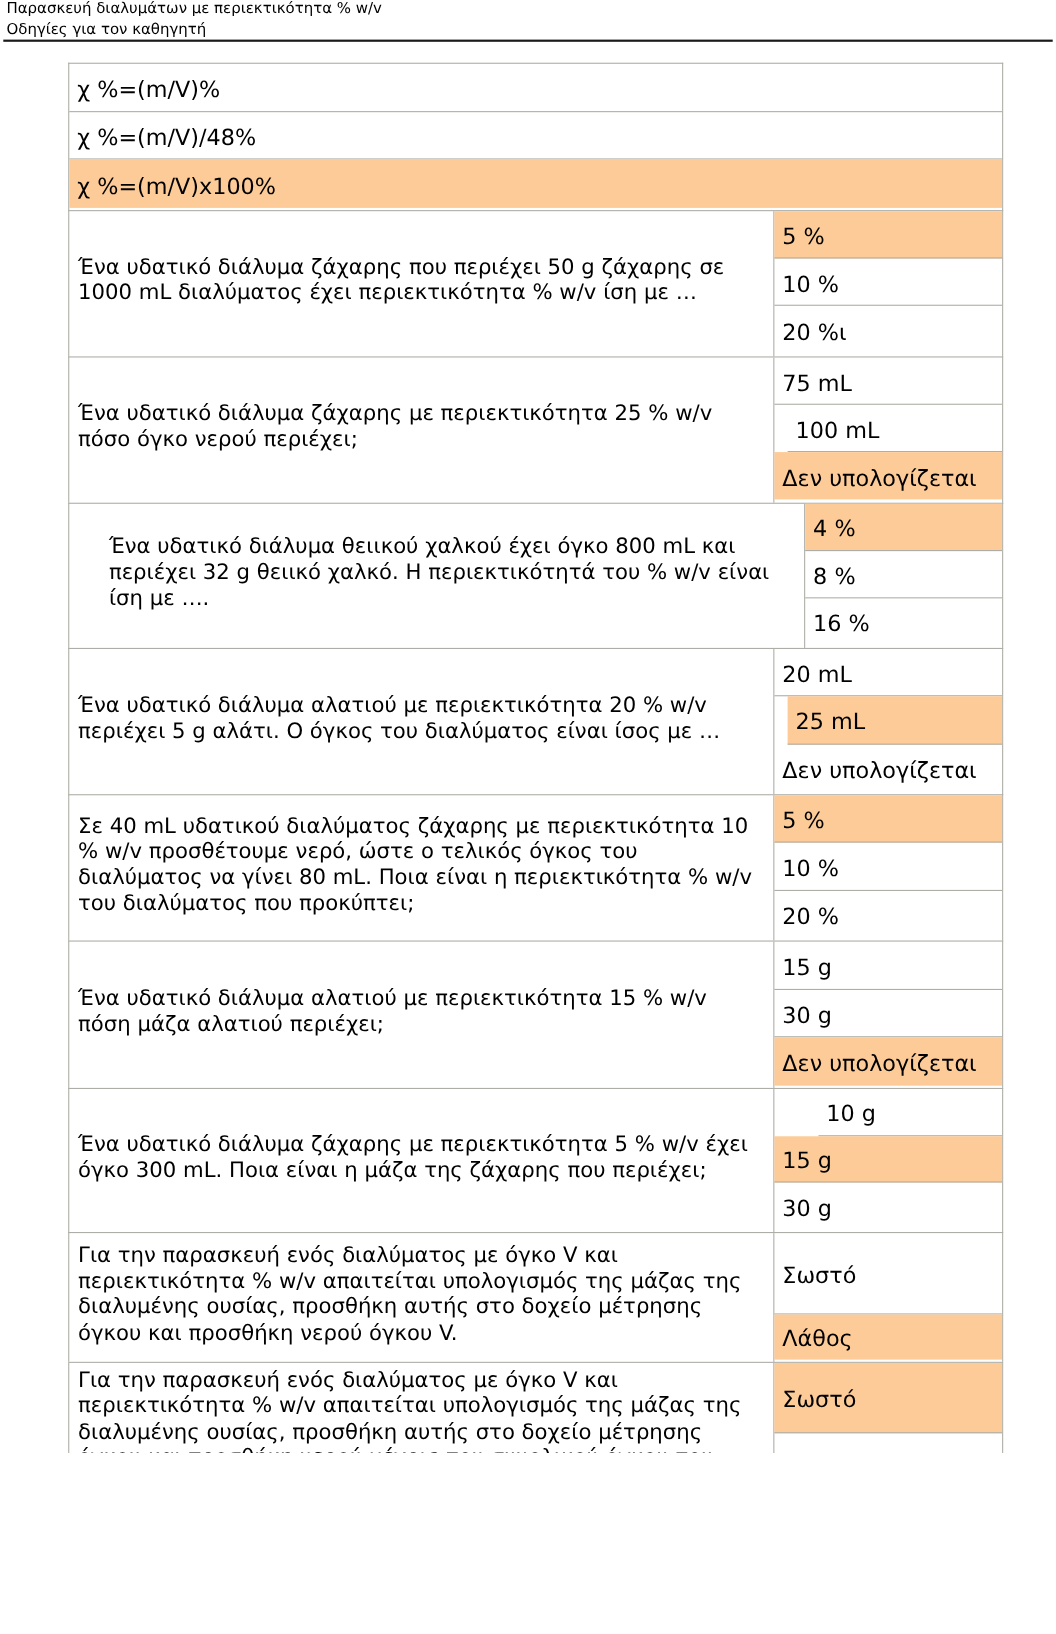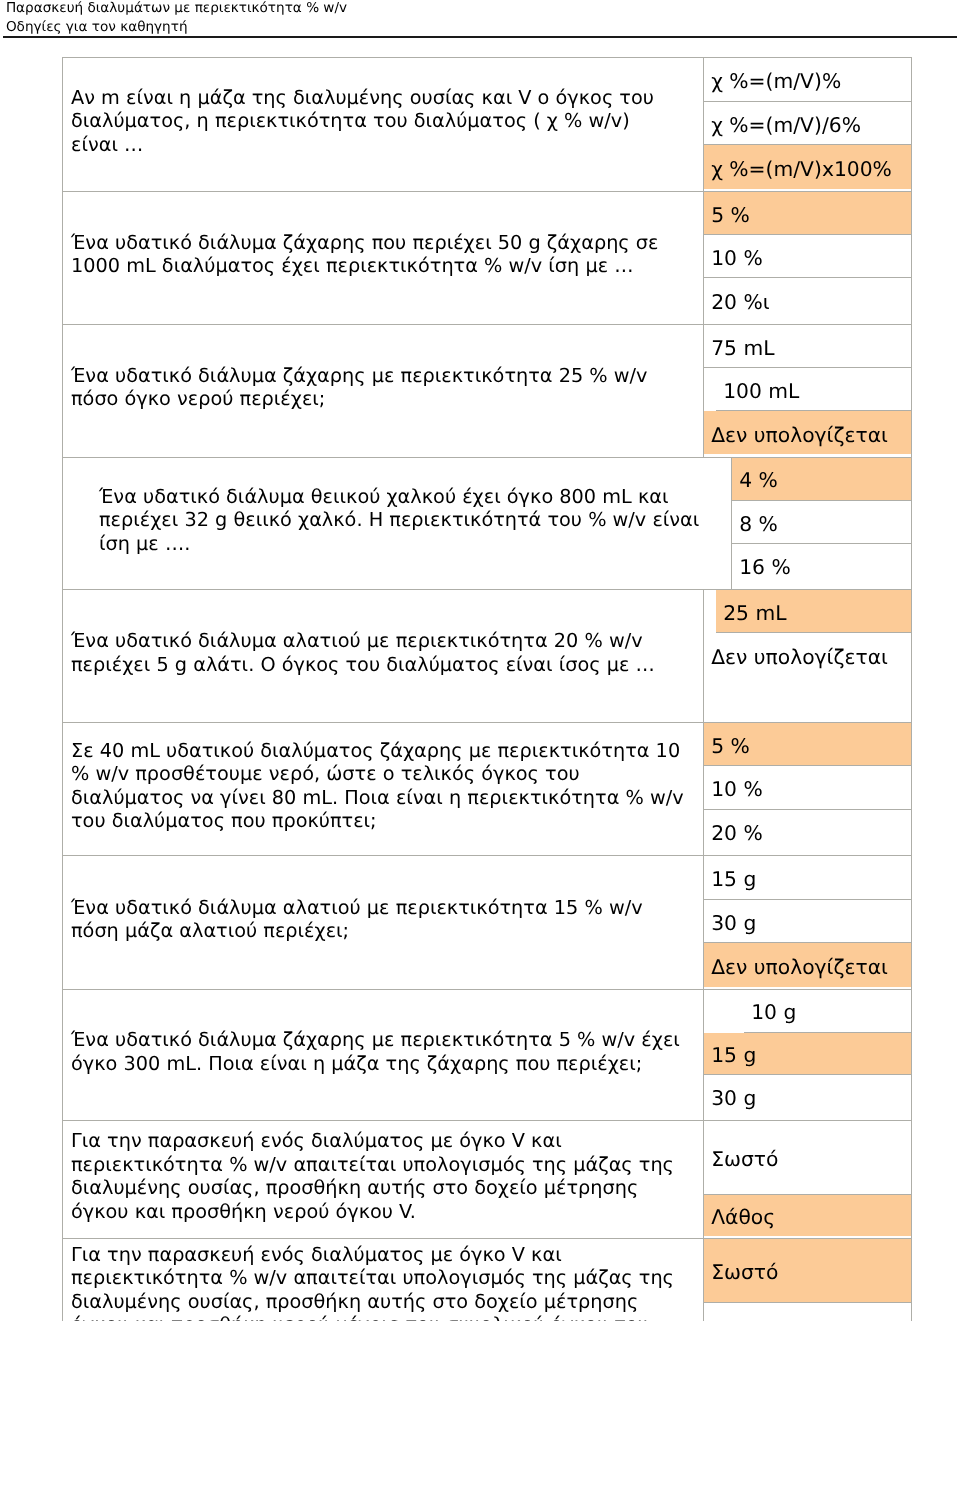--- a/index.html
+++ b/index.html
@@ -44,26 +44,23 @@
 
 <div class="page">
   <div class="hdr">
     <div class="hline">Παρασκευή διαλυμάτων με περιεκτικότητα % w/v</div>
     <div class="hline">Οδηγίες για τον καθηγητή</div>
     <div class="rule"></div>
   </div>
 
   <div class="grid" id="grid">
       <div class="row" style="height: 133.6px;">
-        <div class="qcell">
-          <div class="qtext">Αν m είναι η μάζα της διαλυμένης ουσίας και V ο όγκος του<br>διαλύματος, η περιεκτικότητα του διαλύματος ( χ % w/v)<br>είναι …</div>
-        </div>
         <div class="acell">
           <div class="ans" style="height: 43.5px;">χ %=(m/V)%</div>
-          <div class="ans" style="height: 43.5px;">χ %=(m/V)/6%</div>
+          <div class="ans" style="height: 43.5px;">χ %=(m/V)/48%</div>
           <div class="ans hl" style="height: 43.5px;">χ %=(m/V)x100%</div>
         </div>
       </div>
       <div class="row" style="height: 133px;">
         <div class="qcell">
           <div class="qtext">Ένα υδατικό διάλυμα ζάχαρης που περιέχει 50 g ζάχαρης σε<br>1000 mL διαλύματος έχει περιεκτικότητα % w/v ίση με …</div>
         </div>
         <div class="acell">
           <div class="ans hl" style="height: 43.3px;">5 %</div>
           <div class="ans" style="height: 43.3px;">10 %</div>
@@ -88,20 +85,21 @@
           <div class="ans hl" style="height: 43.1px;">4 %</div>
           <div class="ans" style="height: 43.1px;">8 %</div>
           <div class="ans" style="height: 43.1px;">16 %</div>
         </div>
       </div>
       <div class="row" style="height: 132.9px;">
         <div class="qcell">
           <div class="qtext">Ένα υδατικό διάλυμα αλατιού με περιεκτικότητα 20 % w/v<br>περιέχει 5 g αλάτι. Ο όγκος του διαλύματος είναι ίσος με …</div>
         </div>
         <div class="acell">
+          <div class="ans" style="height: 43.3px;">20 mL</div>
           <div class="ans hl" style="height: 43.3px; margin-left: 12px;">25 mL</div>
           <div class="ans" style="height: 43.3px;">Δεν υπολογίζεται</div>
         </div>
       </div>
       <div class="row" style="height: 133.4px;">
         <div class="qcell">
           <div class="qtext">Σε 40 mL υδατικού διαλύματος ζάχαρης με περιεκτικότητα 10<br>% w/v προσθέτουμε νερό, ώστε ο τελικός όγκος του<br>διαλύματος να γίνει 80 mL. Ποια είναι η περιεκτικότητα % w/v<br>του διαλύματος που προκύπτει;</div>
         </div>
         <div class="acell">
           <div class="ans hl" style="height: 43.5px;">5 %</div>

